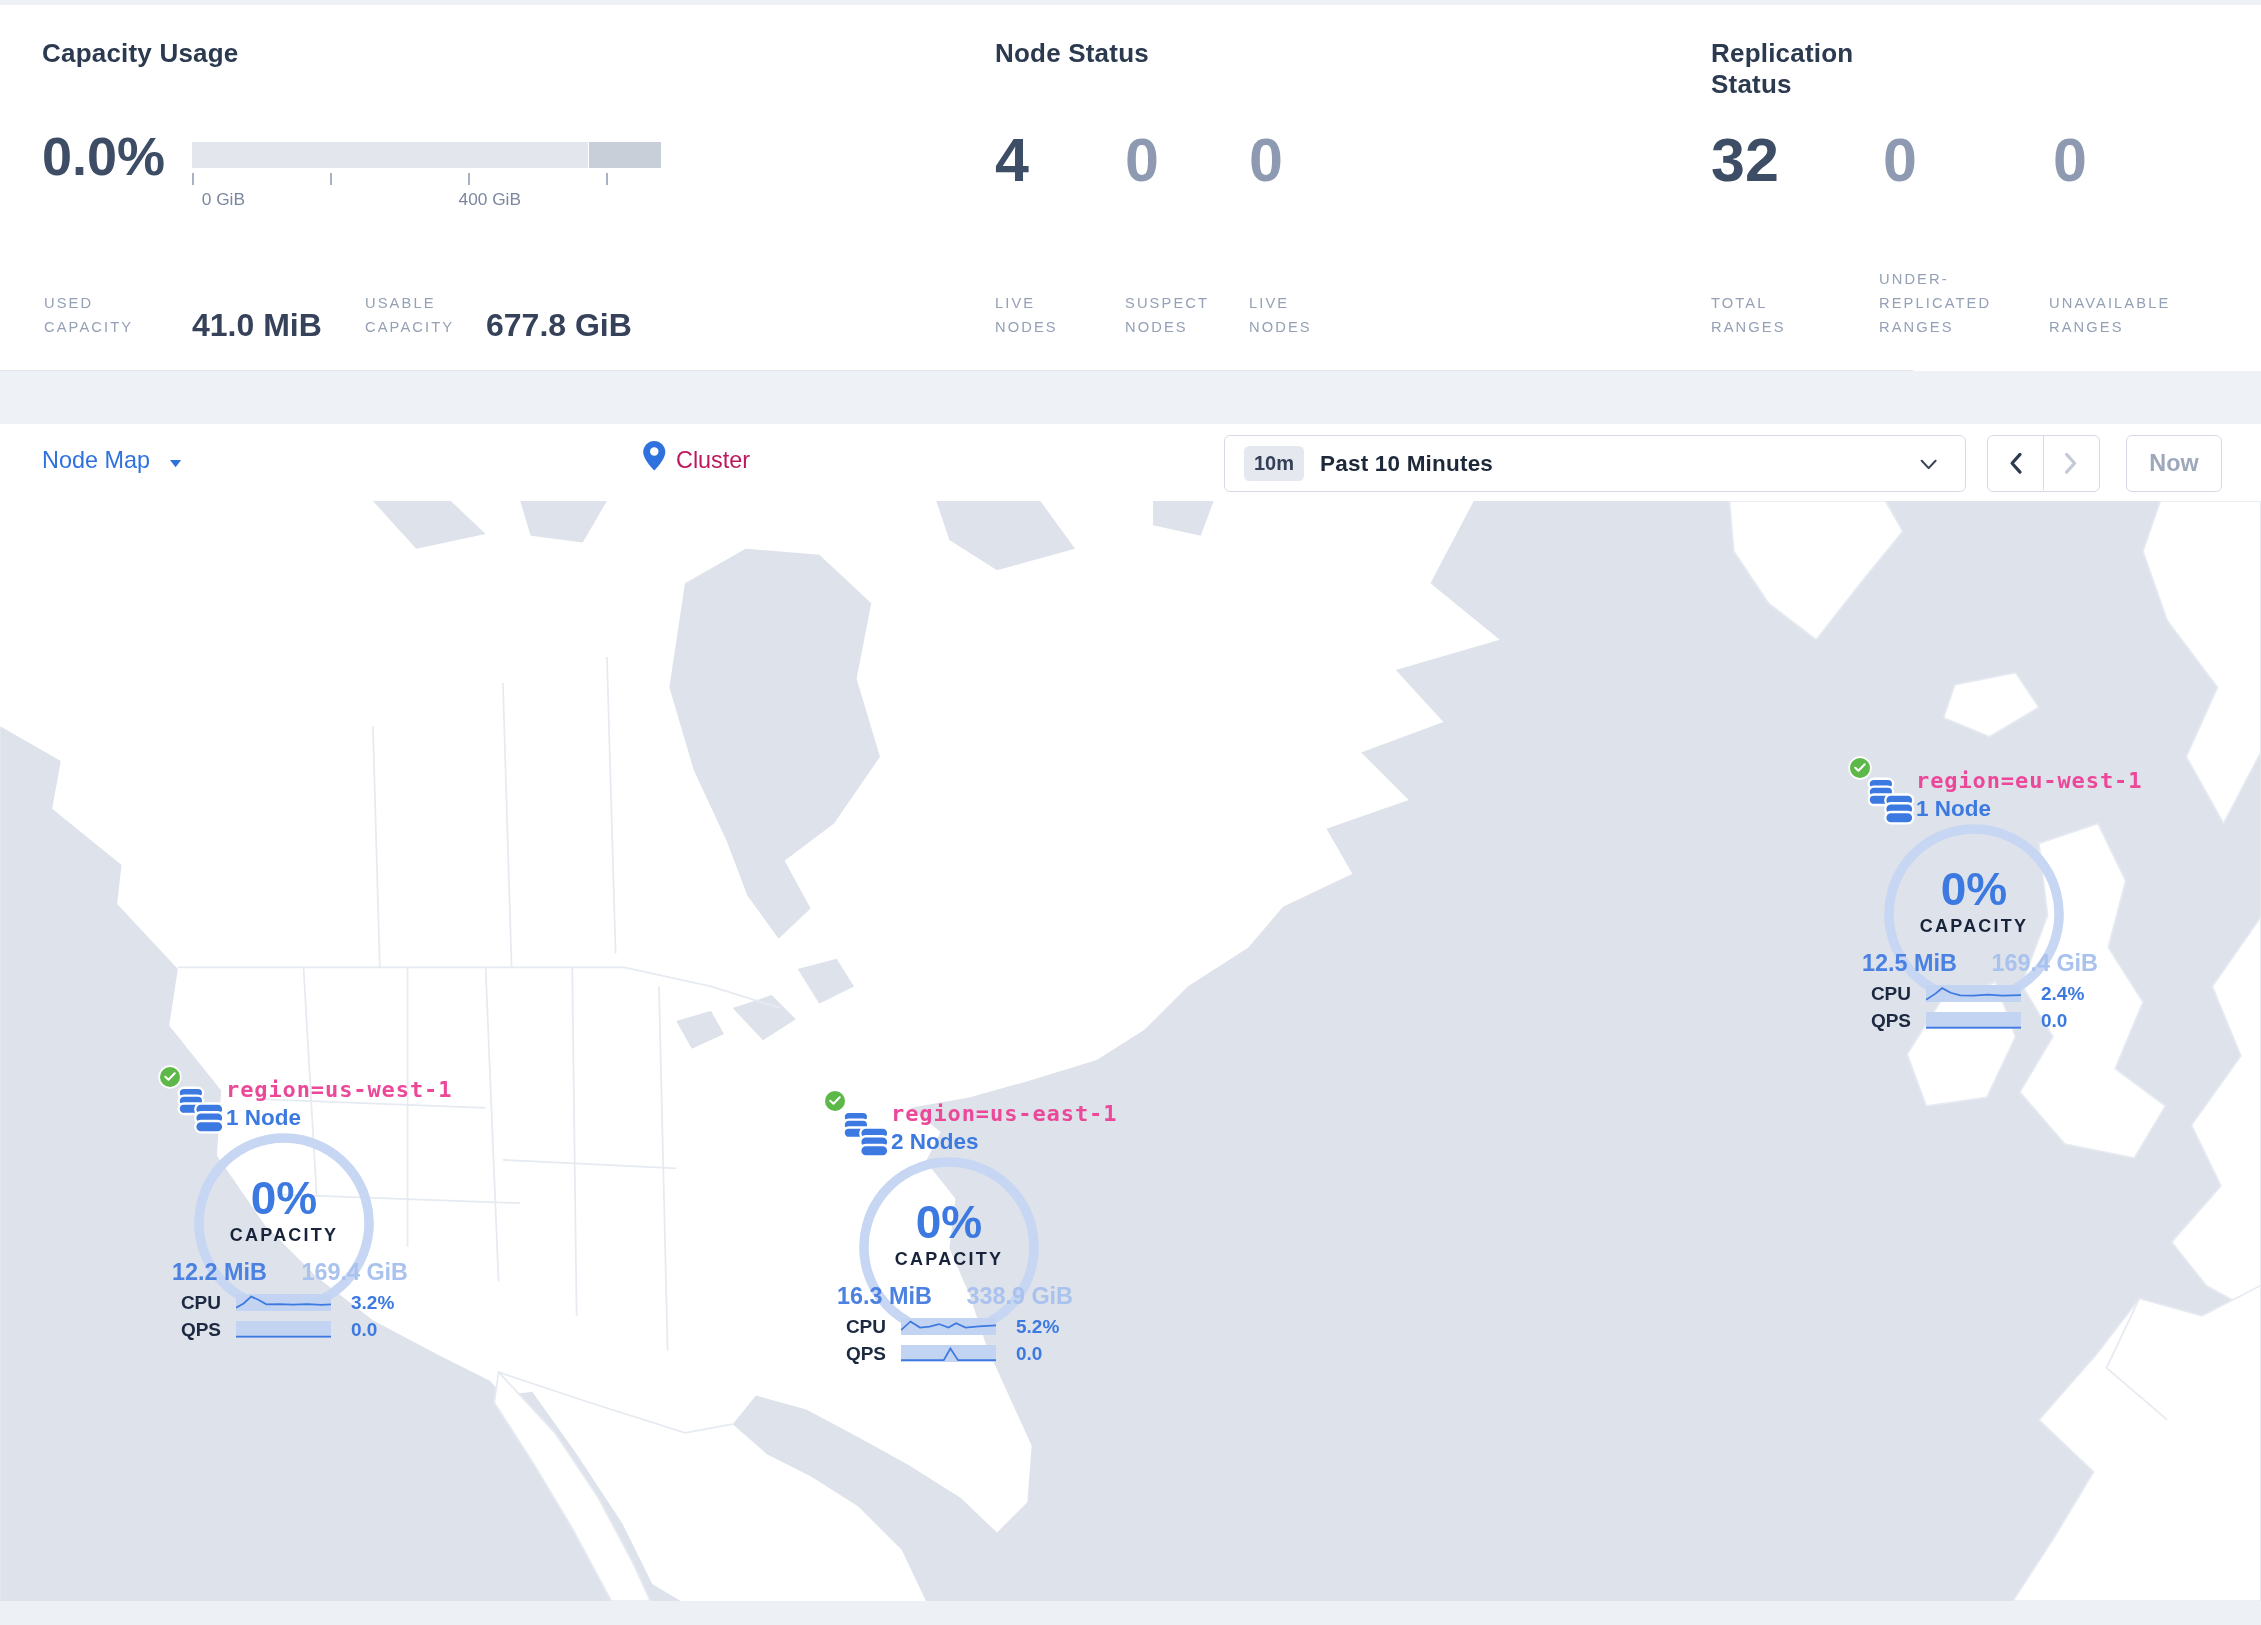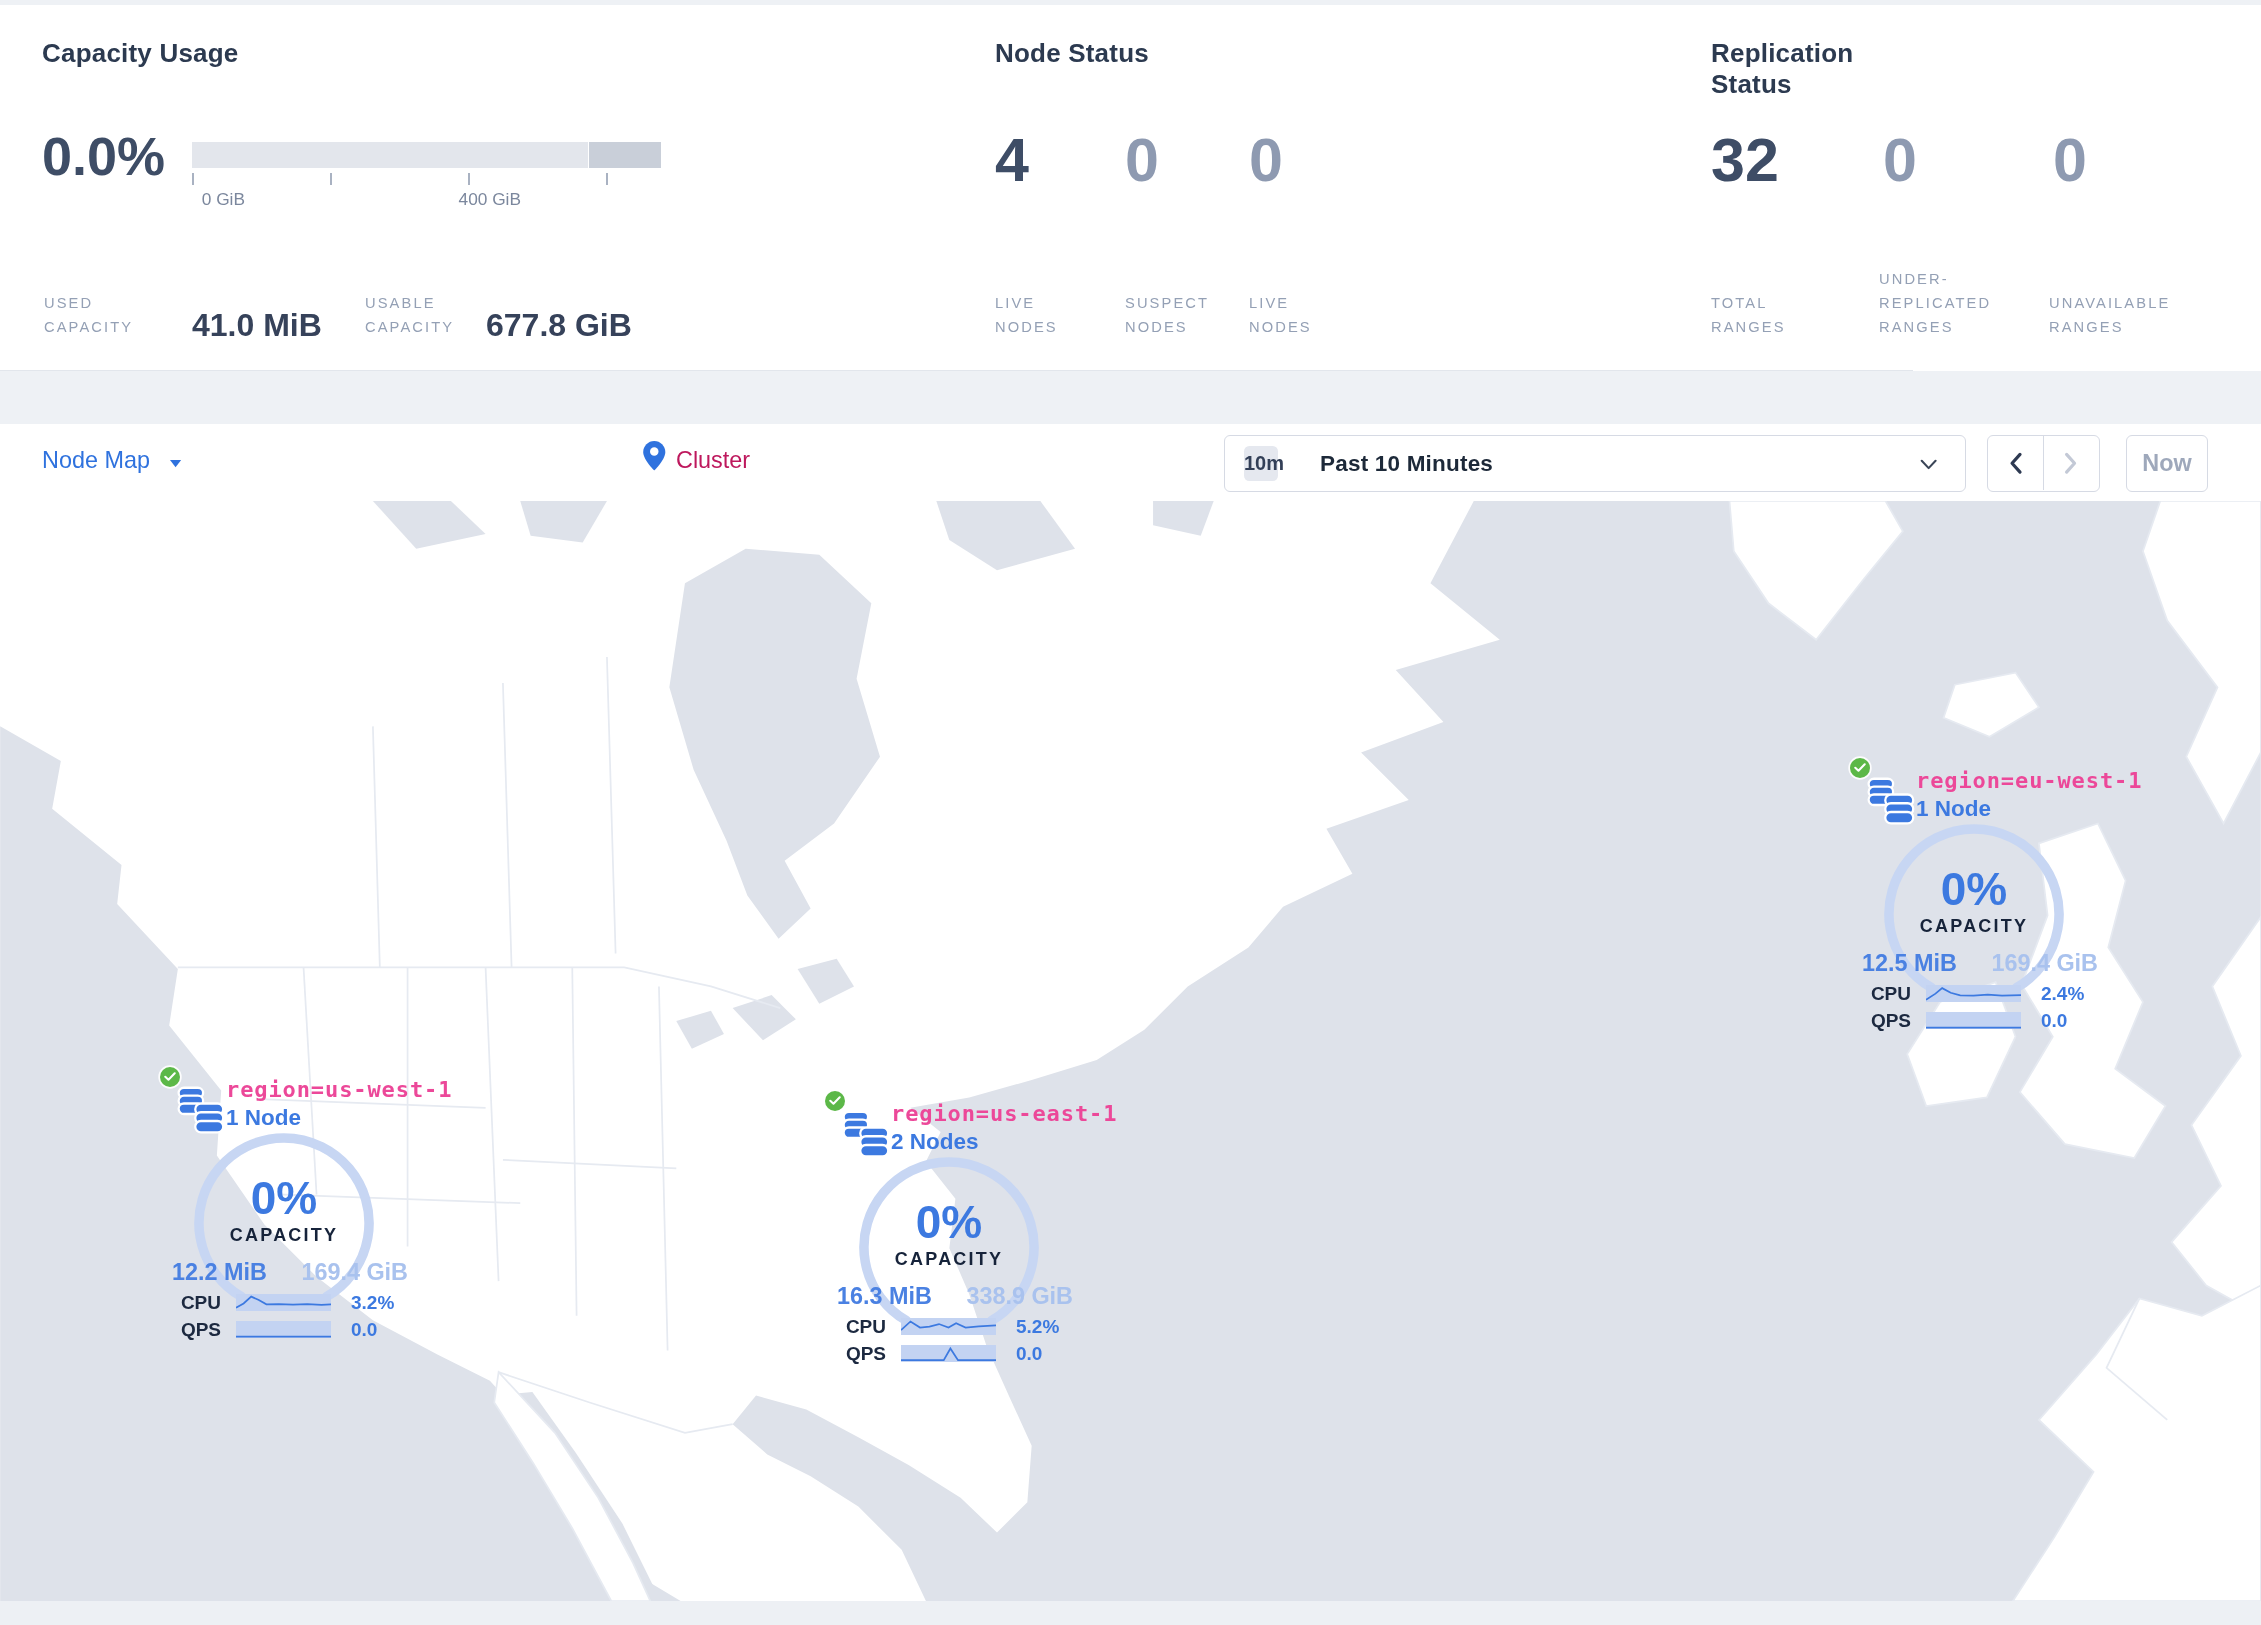--- a/index.html
+++ b/index.html
@@ -24,29 +24,29 @@
   
   .gapstrip{position:absolute;left:0;top:371px;width:2261px;height:53px;background:#eef1f5;}
   .toolbar{position:absolute;left:0;top:424px;width:2261px;height:77px;background:#fff;
            border-bottom:0.9px solid #e3e6eb;}
   .viewsel{position:absolute;left:42px;top:22.5px;font-size:23.4px;color:#2f72de;cursor:pointer;}
   .viewsel svg{margin-left:14px;}
   .crumb-pin{position:absolute;left:643px;top:17.3px;}
   .crumb-lbl{position:absolute;left:676px;top:22.5px;font-size:23.4px;color:#be185d;}
   .timebox{position:absolute;left:1224px;top:11.3px;width:742px;height:57px;border:1.7px solid #d6dae4;
            border-radius:6px;box-sizing:border-box;background:#fff;cursor:pointer;}
-  .timebadge{position:absolute;left:19px;top:9.5px;width:34px;height:35px;background:#e5e8ef;border-radius:5.2px;
+  .timebadge{position:absolute;left:19px;top:9.5px;width:60px;height:35px;background:#e5e8ef;border-radius:5.2px;
              font-size:20px;font-weight:bold;color:#323f57;text-align:center;line-height:35px;}
   .timelbl{position:absolute;left:95px;top:14.7px;font-size:22.5px;font-weight:bold;color:#1d2939;letter-spacing:0.2px;}
   .timechev{position:absolute;right:28px;top:22.5px;}
   .navbox{position:absolute;left:1987px;top:11.3px;width:113px;height:57px;border:1.7px solid #d6dae4;
           border-radius:6px;box-sizing:border-box;background:#fff;}
   .navbox .divider{position:absolute;left:55px;top:0;width:0.9px;height:54px;background:#d6dae4;}
   .navhalf{position:absolute;top:0;width:55px;height:54px;display:flex;align-items:center;justify-content:center;cursor:pointer;}
-  .nowbox{position:absolute;left:2126px;top:11.3px;width:82px;height:57px;border:1.7px solid #d6dae4;
+  .nowbox{position:absolute;left:2126px;top:11.3px;width:96px;height:57px;border:1.7px solid #d6dae4;
           border-radius:6px;box-sizing:border-box;background:#fff;text-align:center;
           font-size:23.4px;font-weight:bold;color:#9ea8bb;line-height:54px;cursor:pointer;}
 
   
   .map{position:absolute;left:0;top:501px;width:2261px;height:1100px;background:#fff;}
   .bottomstrip{position:absolute;left:0;top:1601px;width:2261px;height:24px;background:#edf0f4;}
 
   
   .node-card{position:absolute;width:260px;height:279px;cursor:pointer;}
   .check{position:absolute;left:0;top:0;width:20px;height:20px;border-radius:50%;background:#5cb848;

